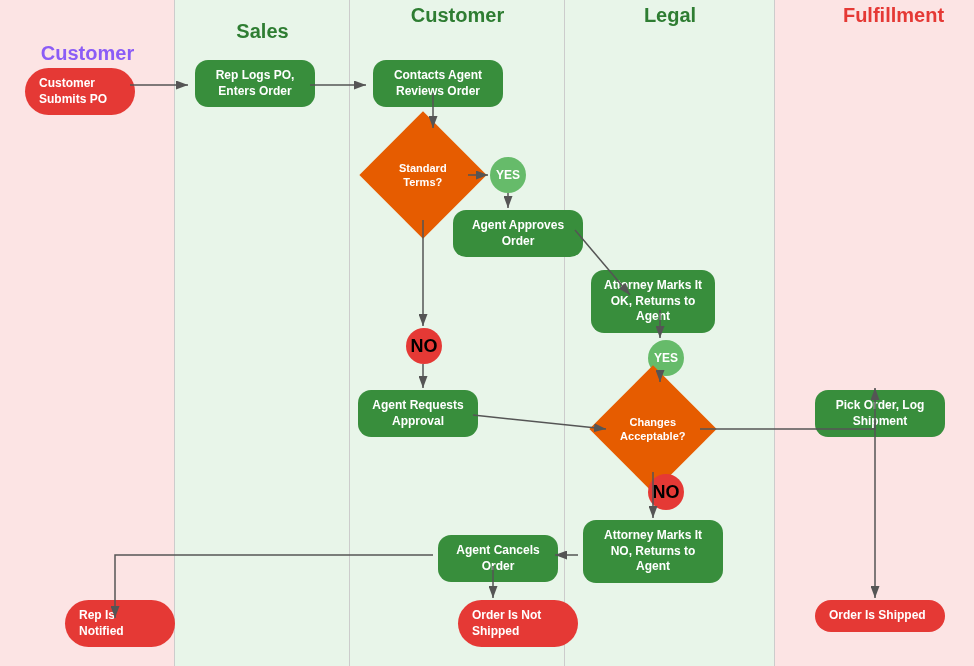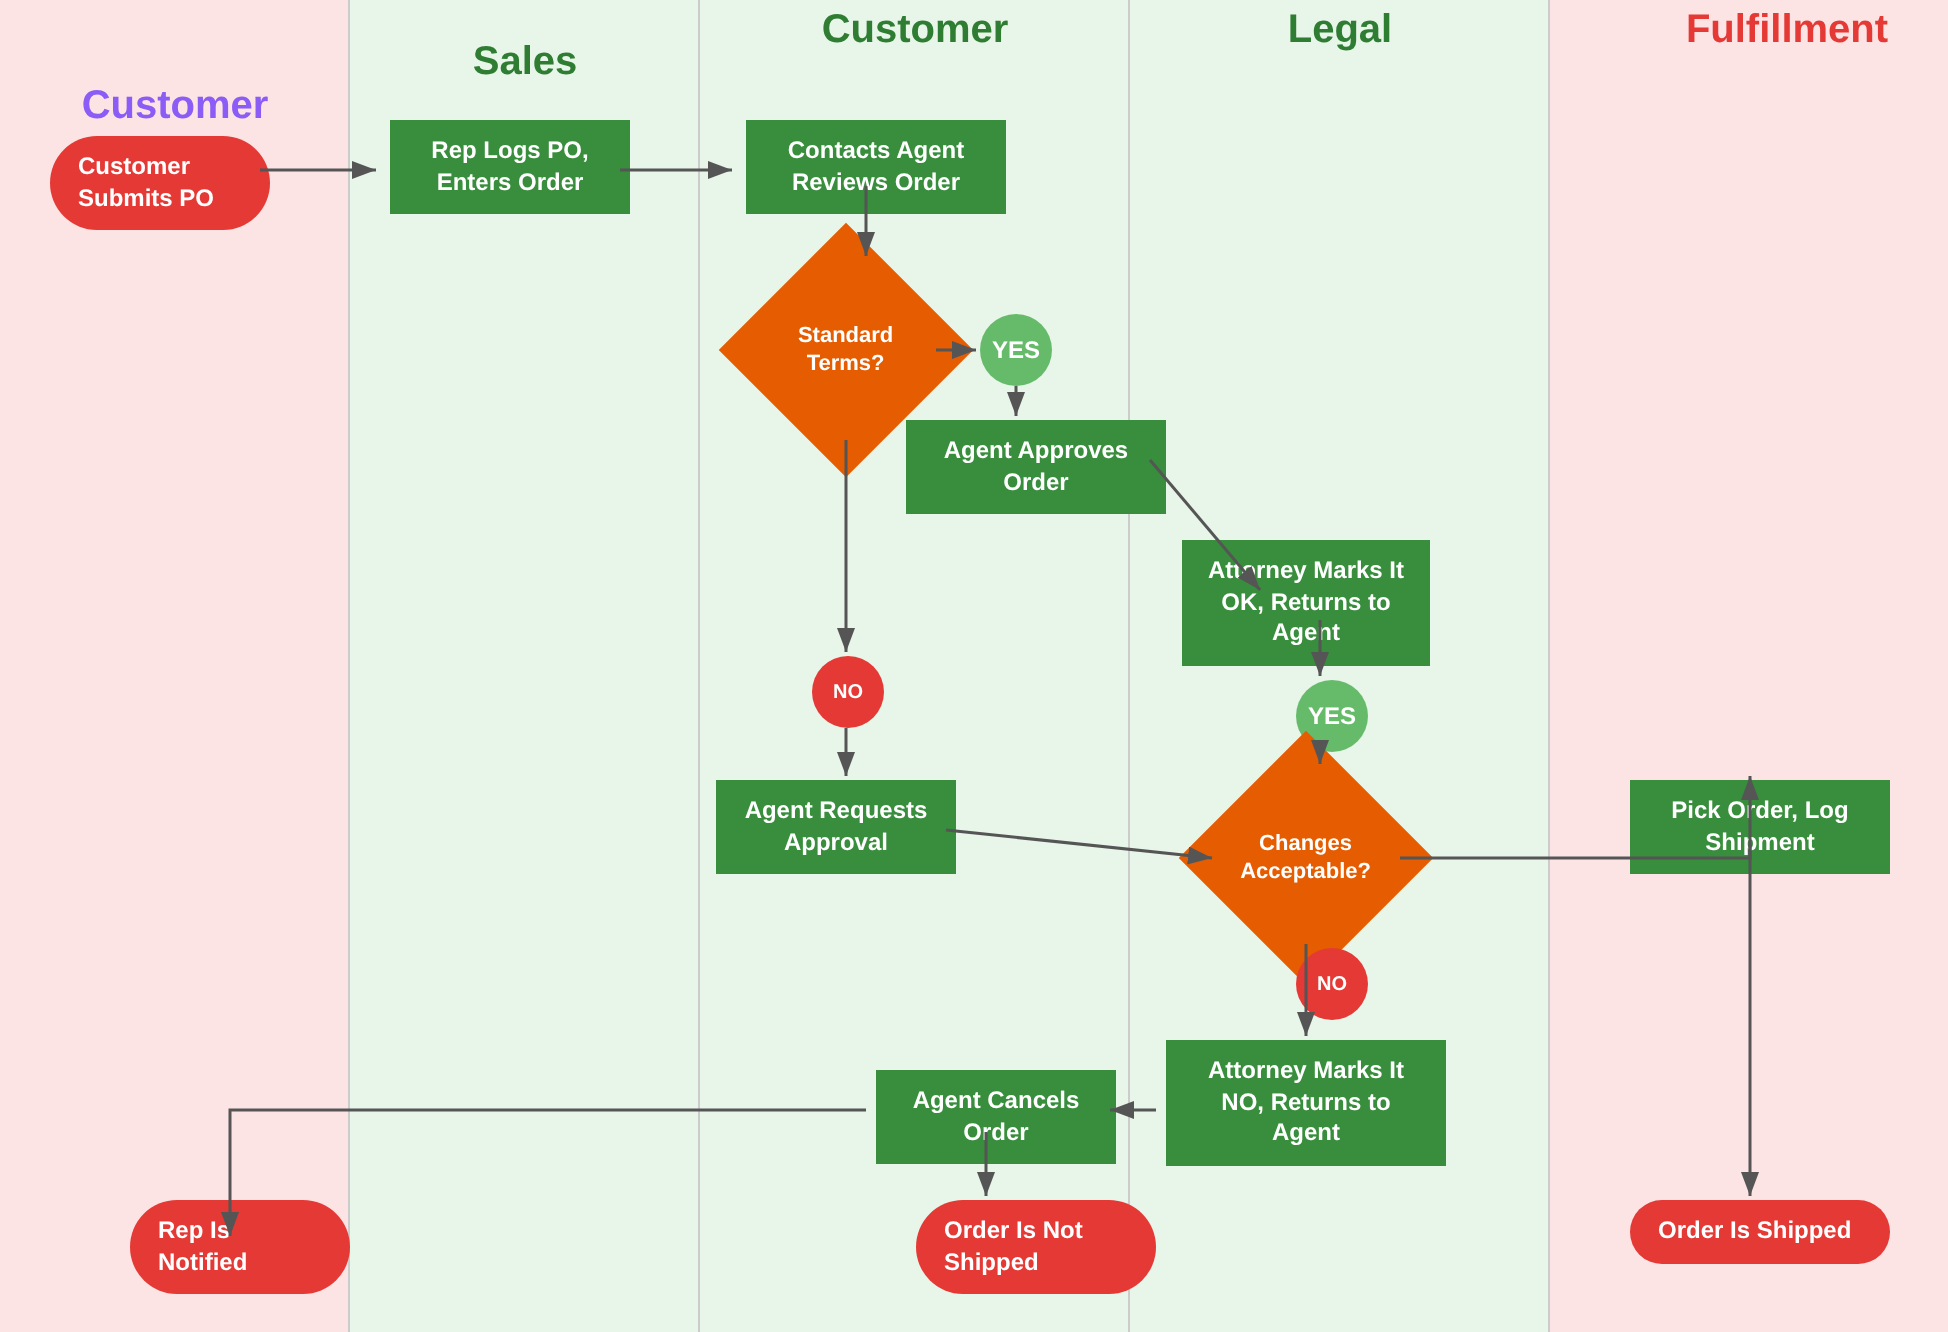--- a/index.html
+++ b/index.html
@@ -9,21 +9,21 @@
       font-size: 20px;
       font-weight: bold;
       margin-bottom: 10px;
       text-align: center;
     }
 
     
     .node-rect {
       background: #388e3c;
       color: white;
-      border-radius: 0;
+      border-radius: 13px;
       padding: 8px 10px;
       text-align: center;
       font-size: 12px;
       font-weight: bold;
       line-height: 1.3;
     }
 
     .node-oval {
       background: #e53935;
       color: white;
@@ -63,29 +63,29 @@
       height: 36px;
       display: flex;
       align-items: center;
       justify-content: center;
       font-weight: bold;
       font-size: 12px;
     }
 
     .node-circle-no {
       background: #e53935;
-      color: #ffffff;
+      color: #000000;
       border-radius: 50%;
       width: 36px;
       height: 36px;
       display: flex;
       align-items: center;
       justify-content: center;
       font-weight: bold;
-      font-size: 10px;
+      font-size: 18px;
     }
 
     
     .svg-overlay {
       position: absolute;
       top: 0;
       left: 0;
       width: 974px;
       height: 666px;
       pointer-events: none;

